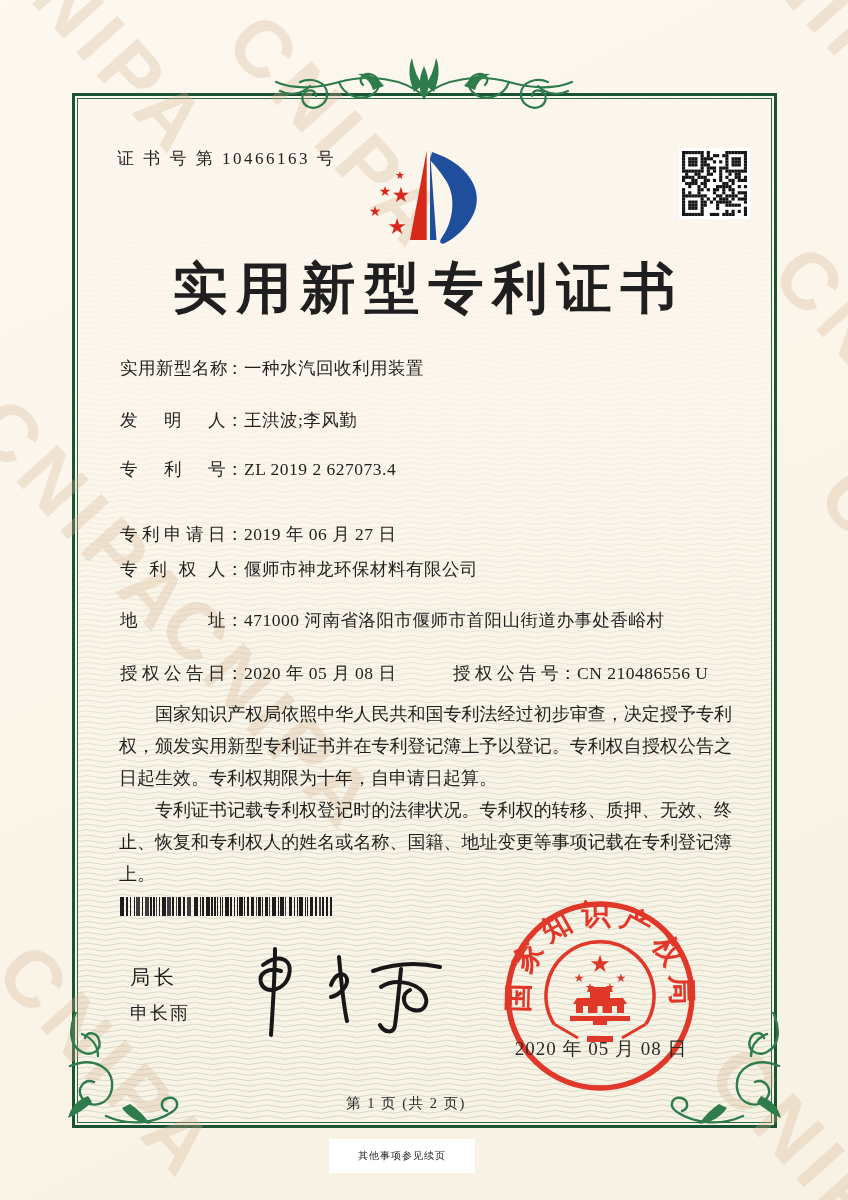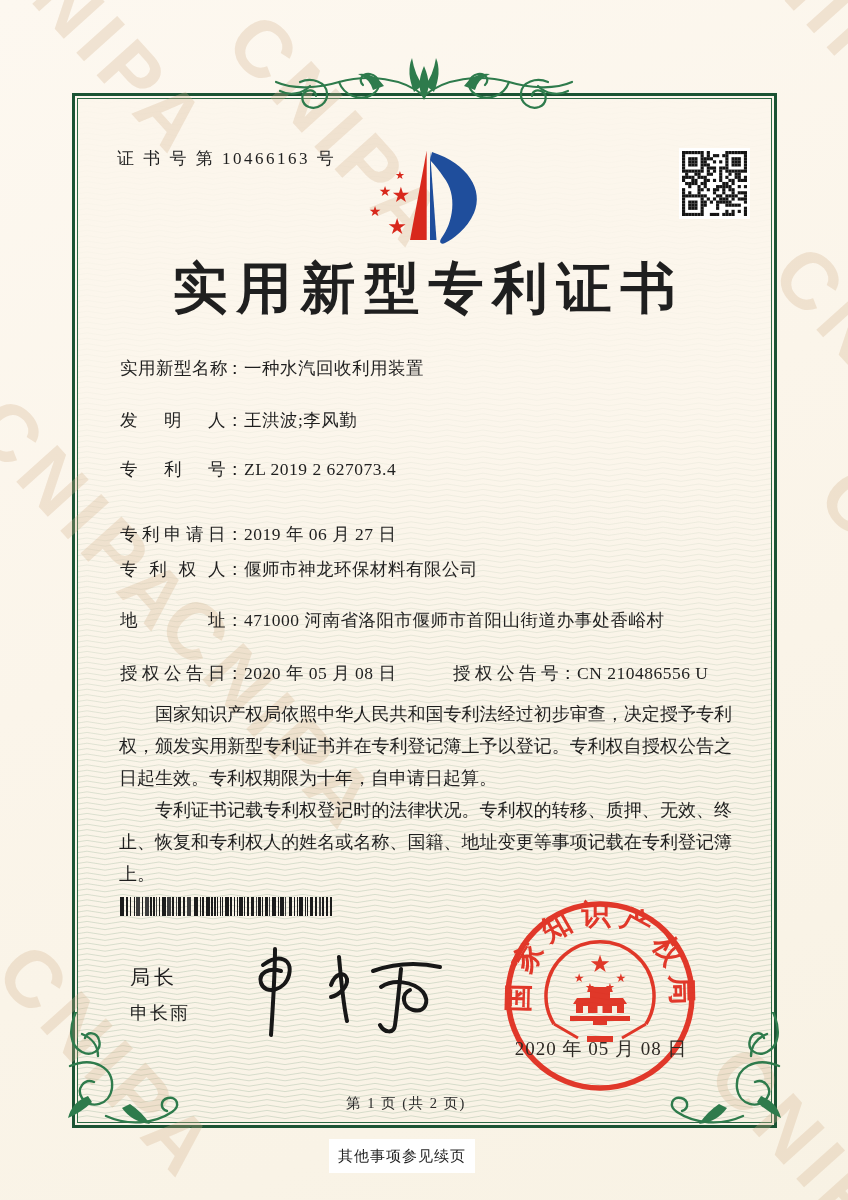--- a/index.html
+++ b/index.html
@@ -37,21 +37,21 @@
   .barcode-box{position:absolute;left:120px;top:897px;width:218px;height:19px;}
   .signer-title{position:absolute;left:130px;top:964px;font-size:20px;letter-spacing:4px;}
   .signer-name{position:absolute;left:130px;top:1001px;font-size:18px;letter-spacing:2px;}
   .sig-box{position:absolute;left:235px;top:945px;width:220px;height:100px;}
   .seal-box{position:absolute;left:500px;top:896px;width:200px;height:200px;}
   .seal-date{position:absolute;left:501px;top:1036px;width:200px;text-align:center;
     font-size:19px;letter-spacing:1px;color:#2e2a25;z-index:5;}
   .page-ind{position:absolute;left:0;top:1094px;width:812px;text-align:center;
     font-size:14.5px;letter-spacing:1.5px;color:#2a2a2a;}
   .note-box{position:absolute;left:329px;top:1139px;width:146px;height:34px;background:#ffffff;
-    display:flex;align-items:center;justify-content:center;font-size:15px;letter-spacing:1px;z-index:3;}
+    display:flex;align-items:center;justify-content:center;font-size:10px;letter-spacing:1px;z-index:3;}
 </style>
 </head>
 <body>
 
 <div class="page">
 
   <div class="wm-layer" id="wm-layer">
       <span class="wm" style="left: -42px; top: -8px;">CNIPA</span>
       <span class="wm" style="left: 196px; top: 86px;">CNIPA</span>
       <span class="wm" style="left: 688px; top: -36px;">CNIPA</span>

